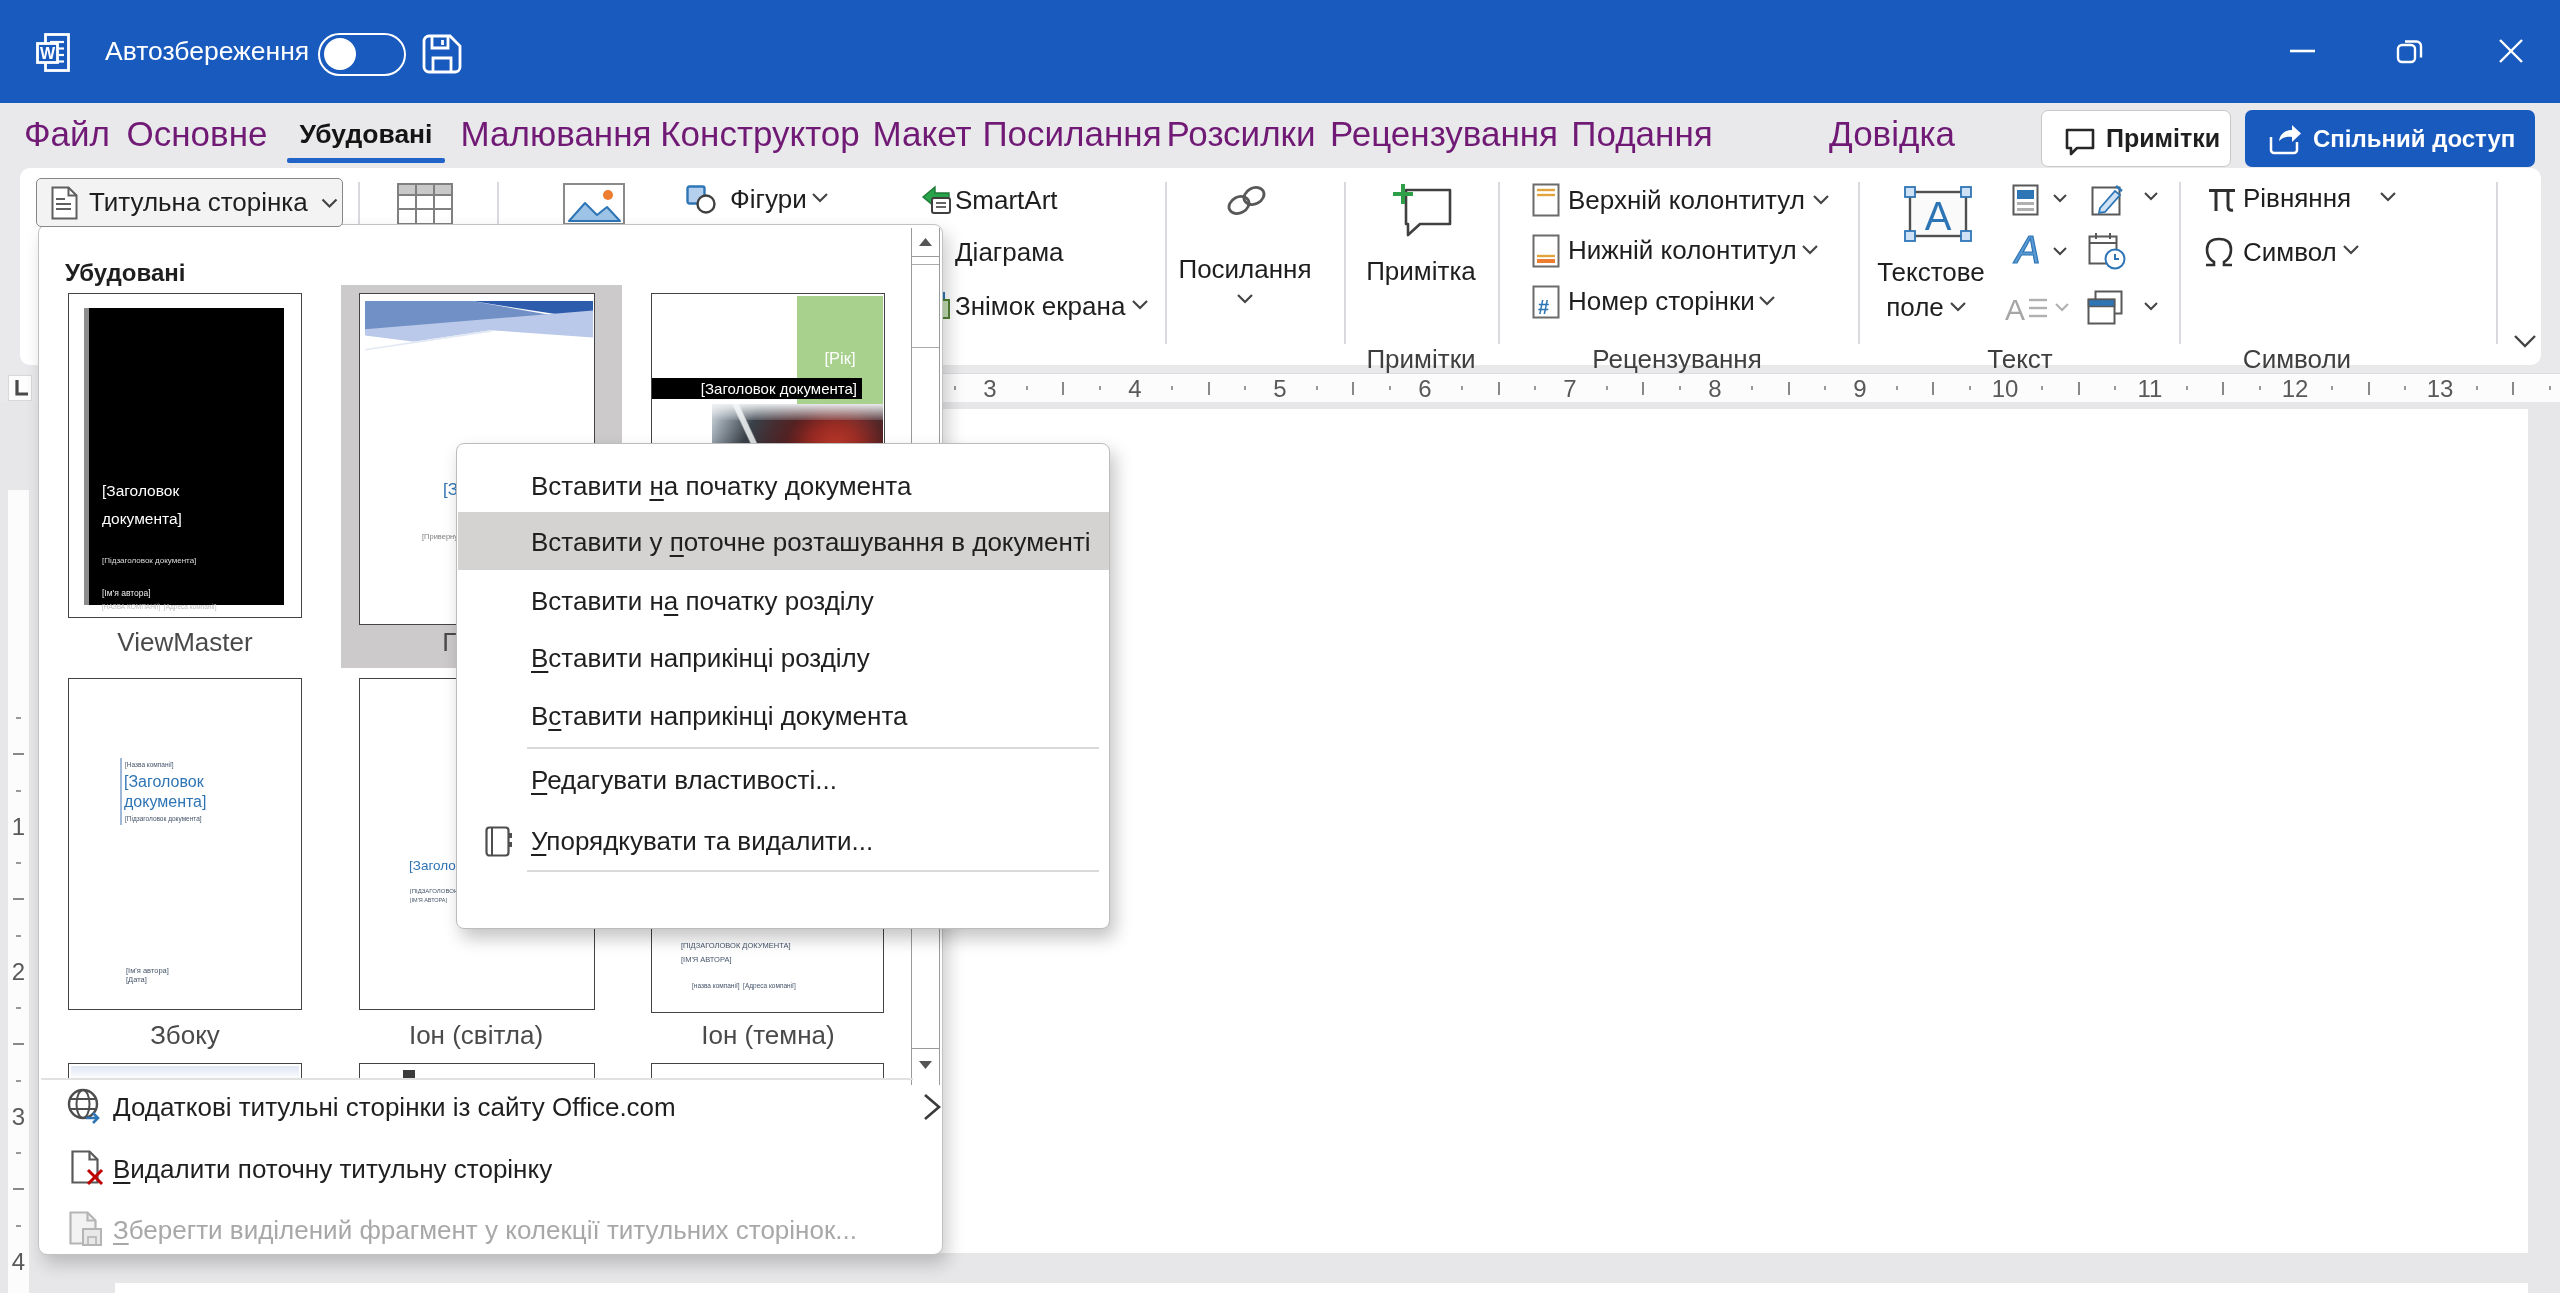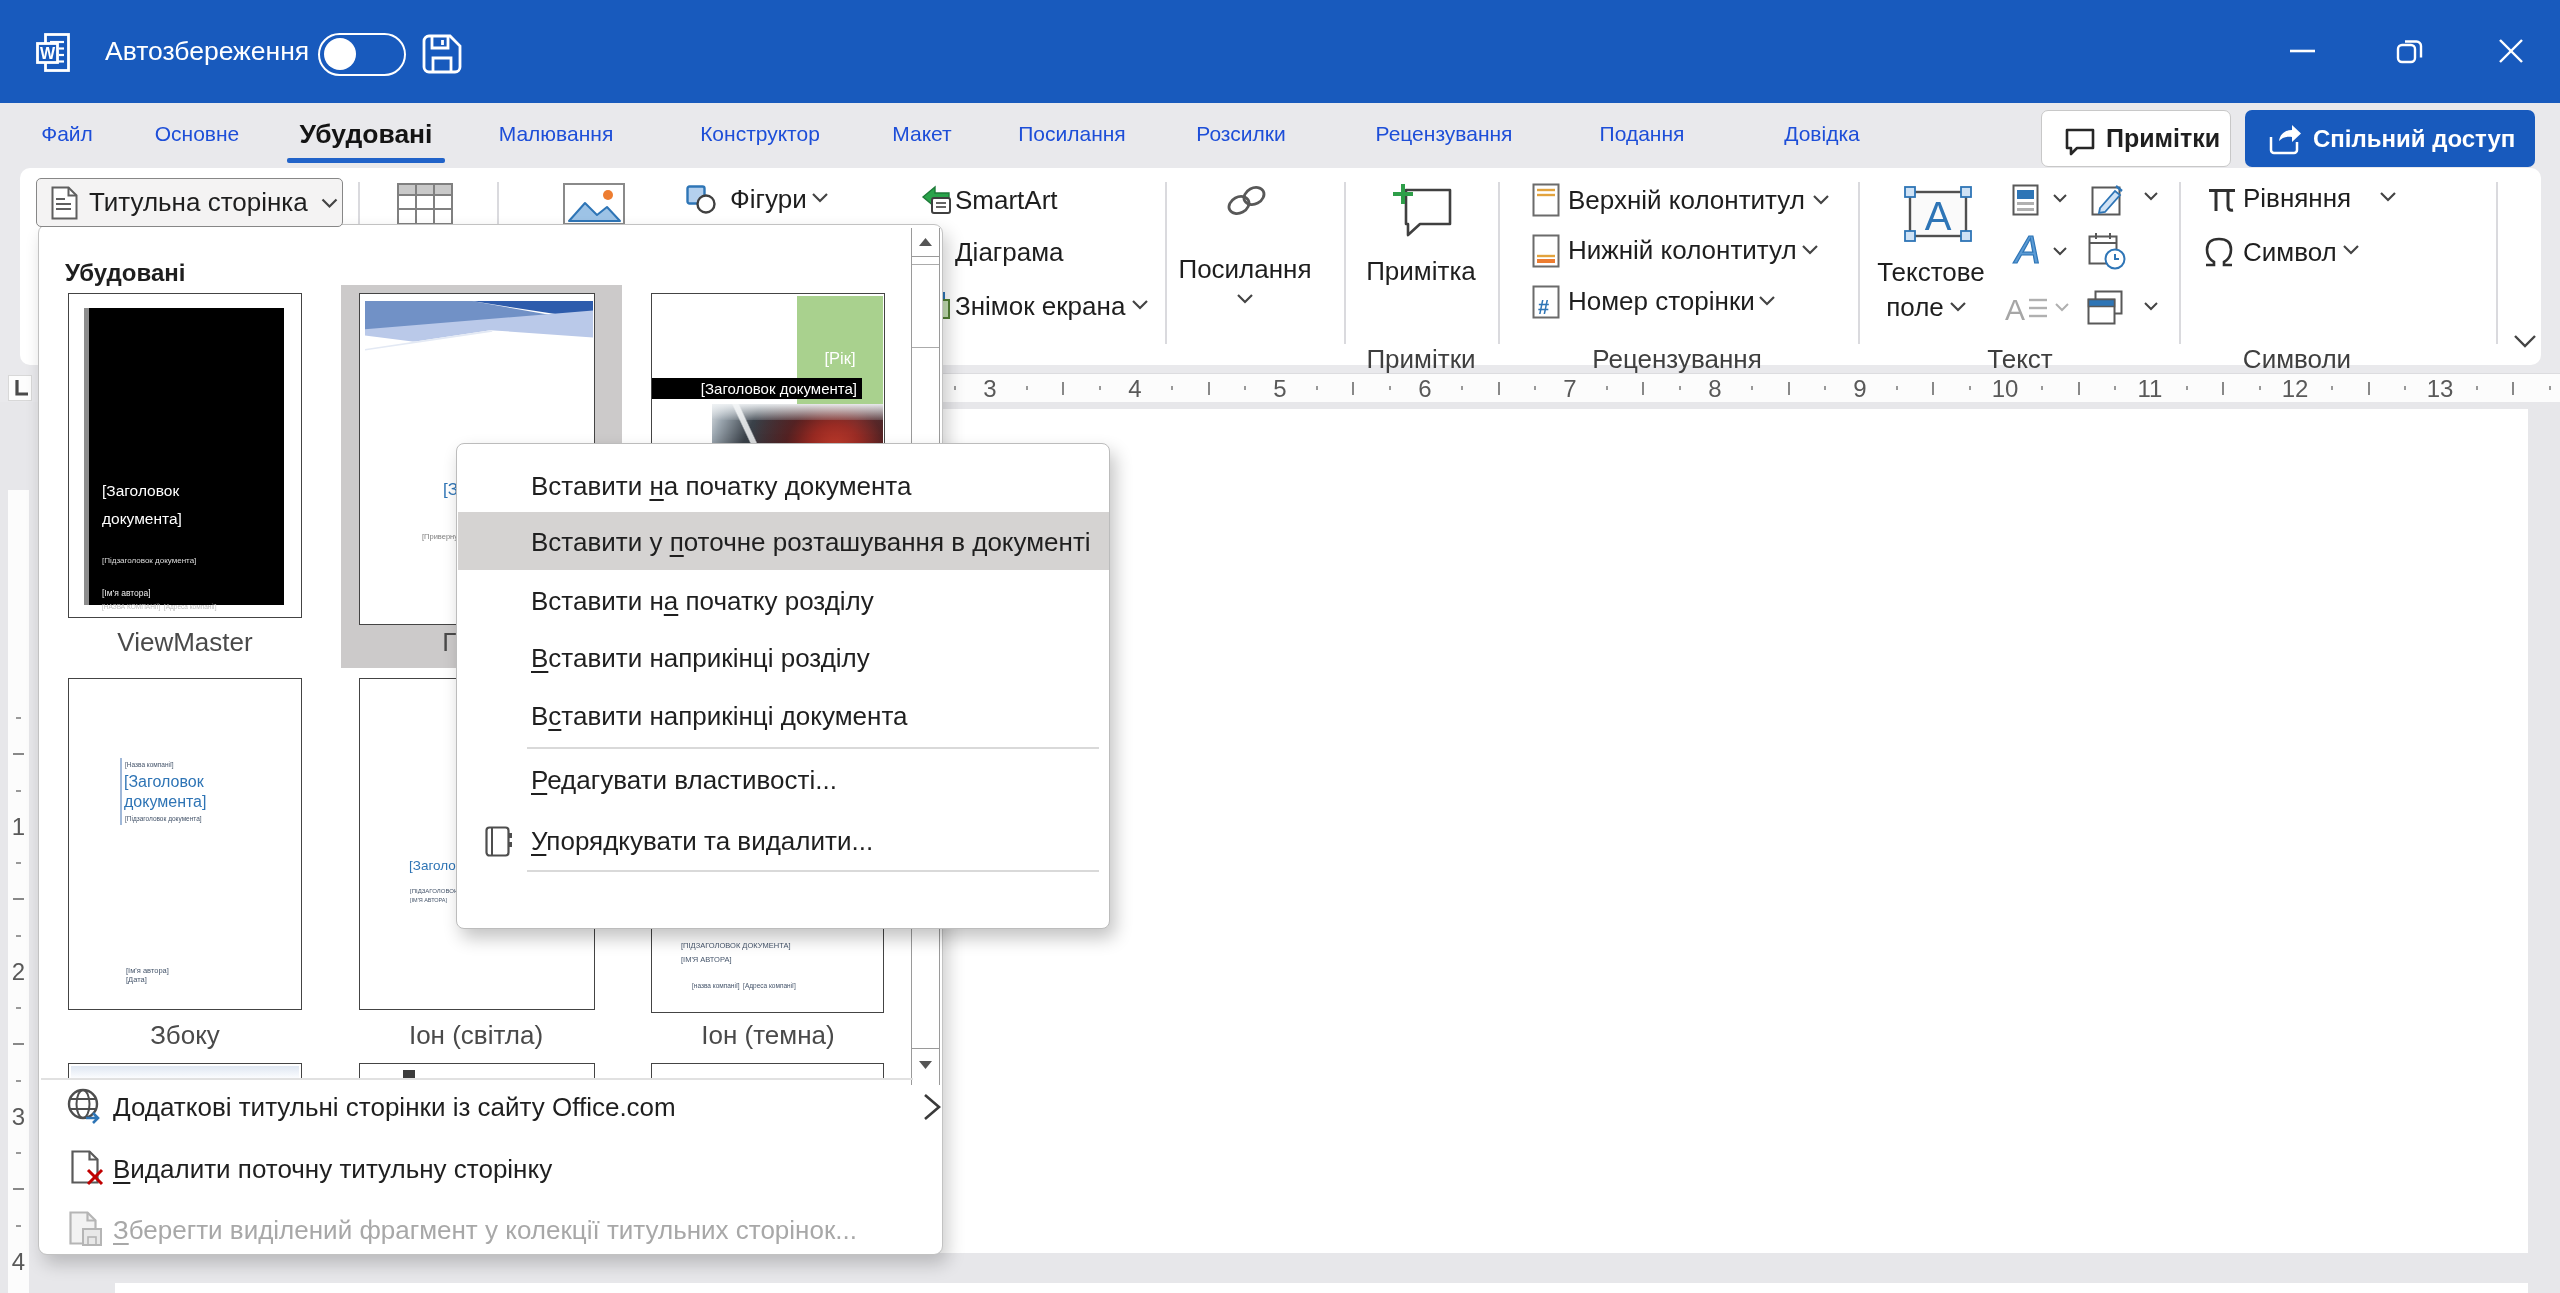--- a/index.html
+++ b/index.html
@@ -8,21 +8,21 @@
 .abs { position:absolute; }
 
 
 #titlebar { left:0; top:0; width:2560px; height:103px; background:#185abd; }
 #autosave-label { left:105px; top:0; height:125px; line-height:103px; color:#fff; font-size:26.5px; }
 #toggle { left:318px; top:33px; width:88px; height:43px; border:2.5px solid #fff; border-radius:22px; }
 #toggle .knob { position:absolute; left:4px; top:3px; width:32px; height:32px; border-radius:50%; background:#fff; }
 
 
 #tabrow { left:0; top:103px; width:2560px; height:65px; background:#e9e9ec; }
-.tab { position:absolute; top:0; height:62px; line-height:62px; font-size:21px; color:#1d4ed8; transform:translateX(-50%); white-space:nowrap; }
+.tab { position:absolute; top:0; height:62px; line-height:62px; font-size:35px; color:#701a75; transform:translateX(-50%); white-space:nowrap; }
 .tab.sel { color:#141414; font-weight:bold; font-size:26.5px; }
 #tab-underline { left:287px; top:158px; width:158px; height:4.5px; background:#2163c9; border-radius:2px; }
 #btn-comments { left:2041px; top:110px; width:190px; height:57px; background:#fff; border:1.5px solid #c8c8c8; border-radius:7px; color:#1f1f1f; font-weight:bold; font-size:25px; line-height:54px; }
 #btn-share { left:2245px; top:110px; width:290px; height:57px; background:#185abd; border-radius:7px; color:#fff; font-weight:bold; font-size:25px; line-height:57px; }
 
 
 #ribbon { left:20px; top:168px; width:2521px; height:197px; background:#fff; border-radius:10px; }
 .vsep { position:absolute; top:14px; height:162px; width:1.5px; background:#dadade; }
 .glabel { position:absolute; top:176px; height:22px; font-size:26px; color:#3f3f3f; transform:translateX(-50%); white-space:nowrap; }
 .rtext { position:absolute; font-size:26px; color:#1e1e1e; white-space:nowrap; }
@@ -105,21 +105,21 @@
 <div class="abs tab" style="left:67px;top:103px;">Файл</div>
 <div class="abs tab" style="left:197px;top:103px;">Основне</div>
 <div class="abs tab sel" style="left:366px;top:103px;">Убудовані</div>
 <div class="abs tab" style="left:556px;top:103px;">Малювання</div>
 <div class="abs tab" style="left:760px;top:103px;">Конструктор</div>
 <div class="abs tab" style="left:922px;top:103px;">Макет</div>
 <div class="abs tab" style="left:1072px;top:103px;">Посилання</div>
 <div class="abs tab" style="left:1241px;top:103px;">Розсилки</div>
 <div class="abs tab" style="left:1444px;top:103px;">Рецензування</div>
 <div class="abs tab" style="left:1642px;top:103px;">Подання</div>
-<div class="abs tab" style="left:1822px;top:103px;">Довідка</div>
+<div class="abs tab" style="left:1892px;top:103px;">Довідка</div>
 <div class="abs" id="btn-comments">
   <svg style="position:absolute;left:23px;top:15px;" width="32" height="30">
     <path d="M2 4 h26 v18 h-16 l-6 6 v-6 h-4 Z" fill="none" stroke="#262626" stroke-width="2.6" stroke-linejoin="round"></path>
   </svg>
   <span style="position:absolute;left:64px;">Примітки</span>
 </div>
 <div class="abs" id="btn-share">
   <svg style="position:absolute;left:24px;top:13px;" width="34" height="32">
     <path d="M2 14 v13 a3 3 0 0 0 3 3 h20 a3 3 0 0 0 3-3 v-8" fill="none" stroke="#fff" stroke-width="2.5"></path>
     <path d="M10 18 c1-7 6-11 13-11 l0-5 9 8.5 -9 8.5 0-5 c-6-1-10 1-13 4 Z" fill="#fff"></path>

